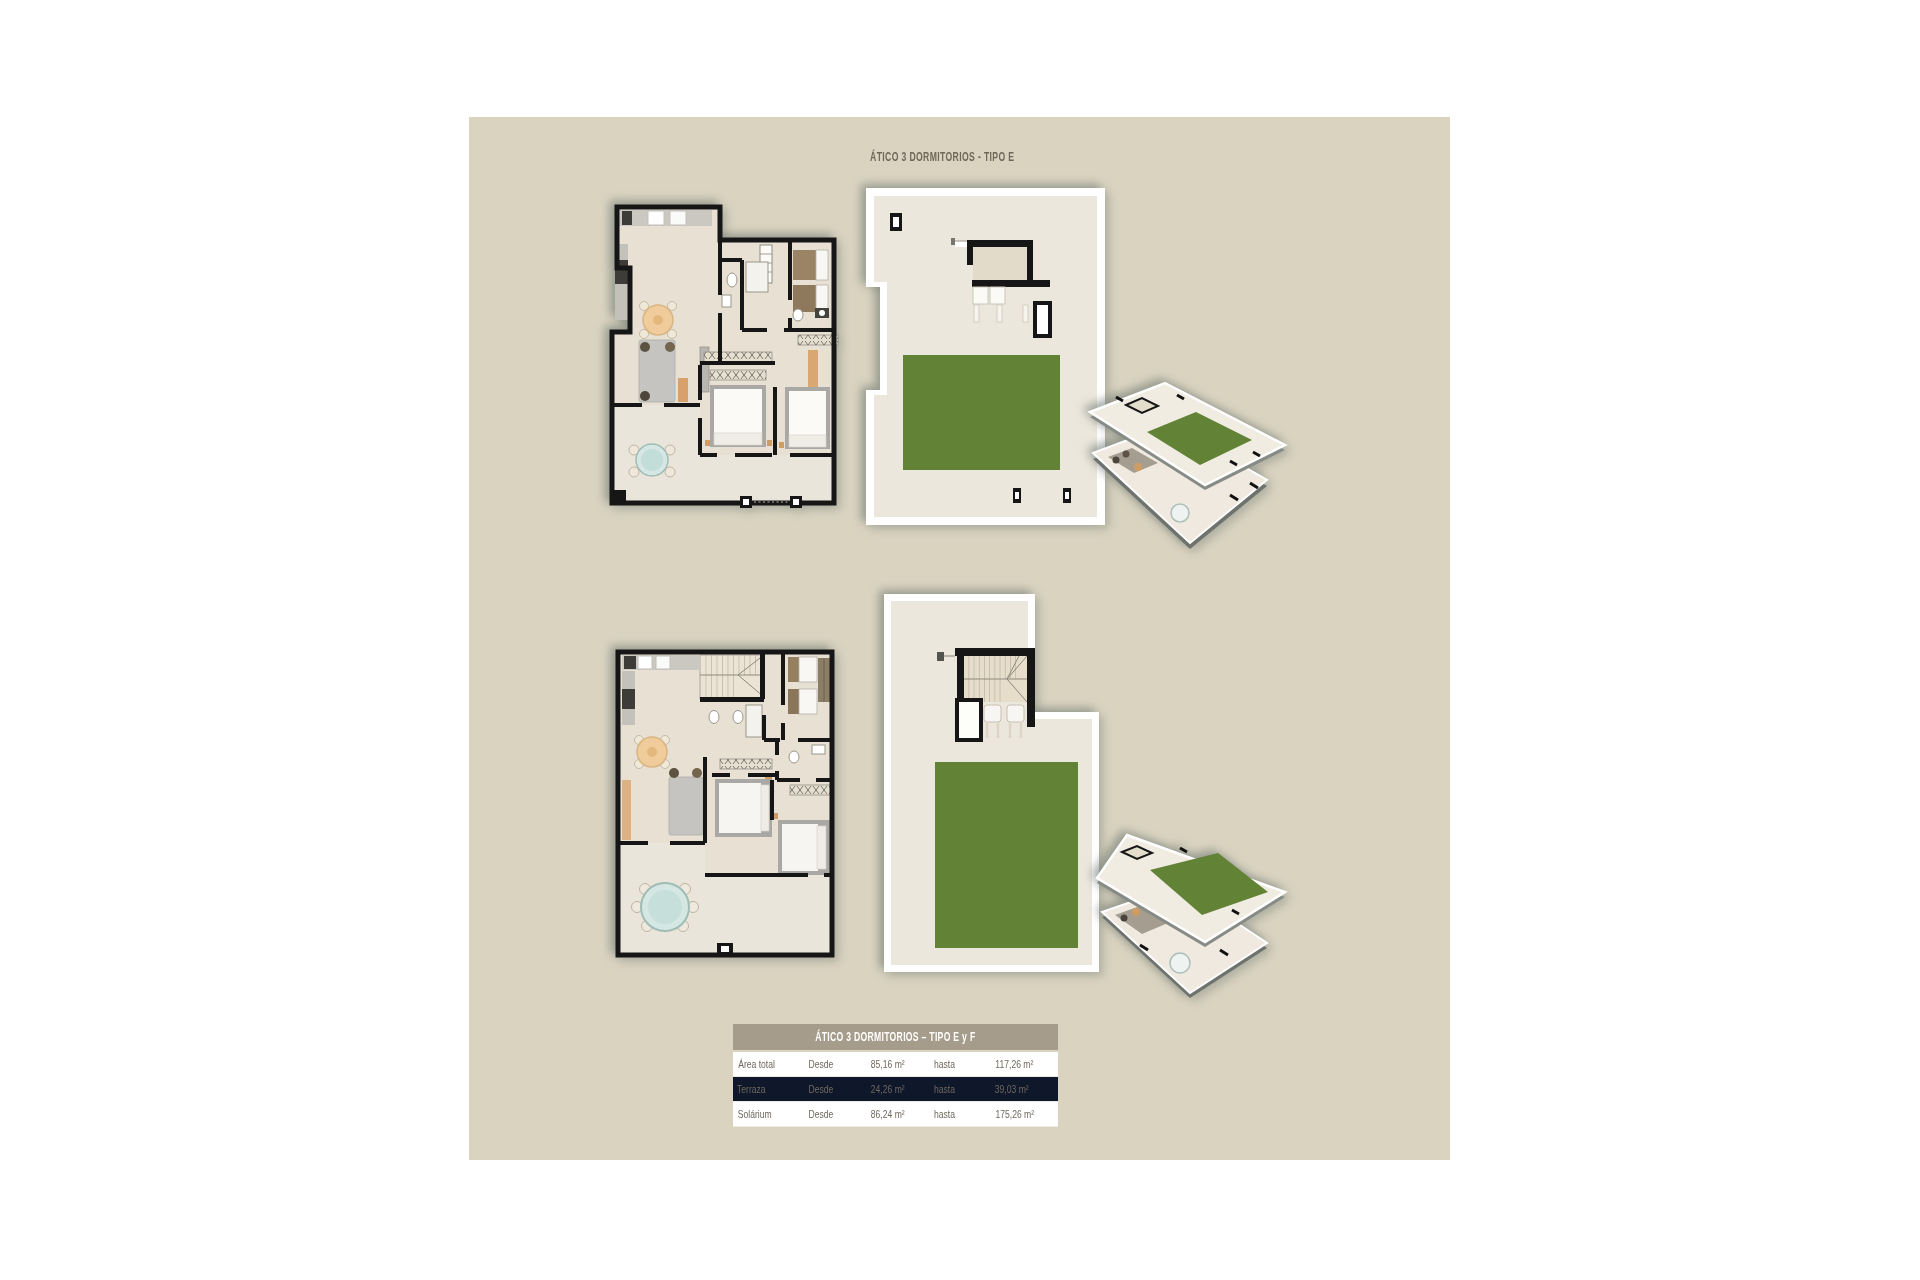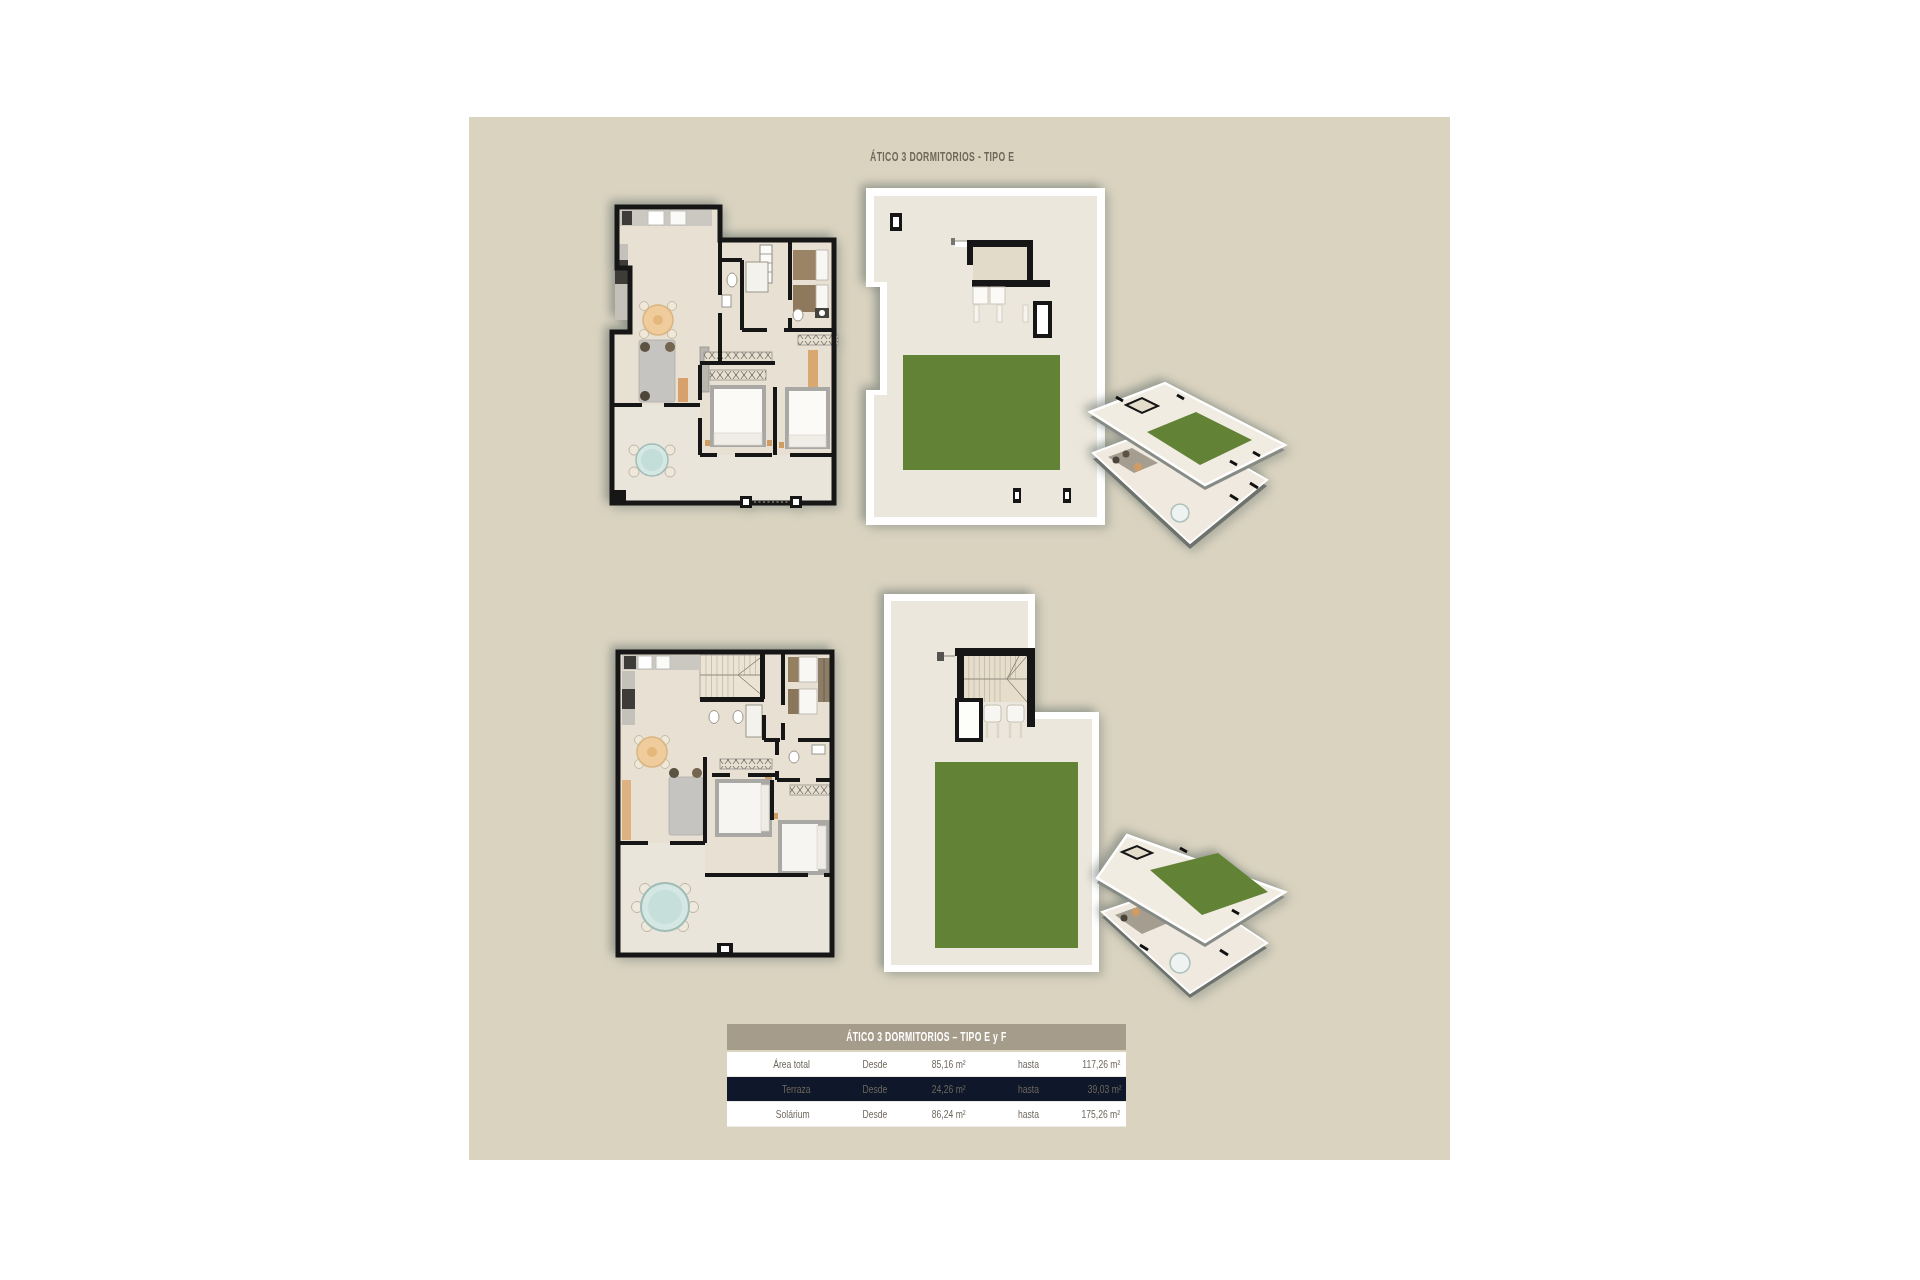--- a/index.html
+++ b/index.html
@@ -20,28 +20,28 @@
   .title-e{top:33px}
   .title-f{top:432px}
   .plan{position:absolute;overflow:visible;
     filter:drop-shadow(-5px -4px 4px rgba(104,116,110,.5)) drop-shadow(4px 4px 5px rgba(104,116,110,.35))}
   .plan-e-apt{left:143px;top:83px;width:226px;height:305px}
   .plan-e-sol{left:394px;top:68px;width:245px;height:343px}
   .plan-e-3d{left:611px;top:258px;width:235px;height:190px}
   .plan-f-apt{left:143px;top:528px;width:228px;height:320px}
   .plan-f-sol{left:411px;top:471px;width:224px;height:390px}
   .plan-f-3d{left:611px;top:713px;width:235px;height:185px}
-  .area-table{position:absolute;left:258px;top:907px;width:399px;font-size:11px;color:var(--table-text)}
+  .area-table{position:absolute;left:264px;top:907px;width:325px;font-size:11px;color:var(--table-text)}
   .thead{height:26px;background:var(--table-header-bg);color:#fff;font-weight:bold;font-size:12px;
     display:flex;align-items:center;justify-content:center;letter-spacing:.4px;margin-bottom:2px}
   .thead .cond{display:inline-block;transform:scaleX(.72);transform-origin:center;white-space:nowrap}
   .trow{display:grid;grid-template-columns:22% 19% 20% 18% 21%;height:24px;background:#fff;
     border-bottom:1px solid #eceae4}
   .trow.alt{background:#0f172a}
-  .trow .cell{display:flex;align-items:center;justify-content:flex-end;overflow:visible}
+  .trow .cell{display:flex;align-items:center;justify-content:flex-start;overflow:visible}
   .trow .cond2{display:inline-block;transform:scaleX(.78);transform-origin:center;white-space:nowrap}
 </style>
 </head>
 <body>
 
 <div class="canvas">
   <div class="panel">
 
     <div class="title title-e">
       <span class="cond">ÁTICO 3 DORMITORIOS - TIPO E</span>

